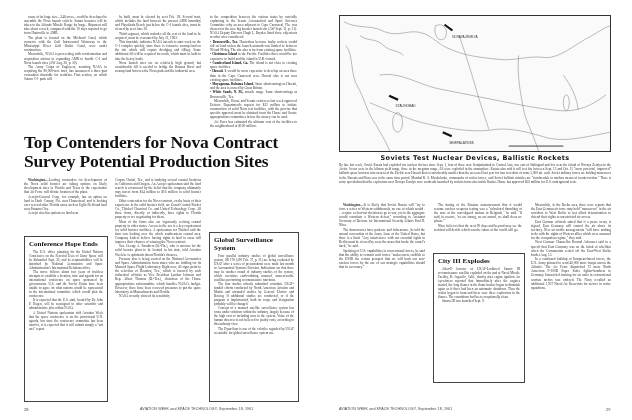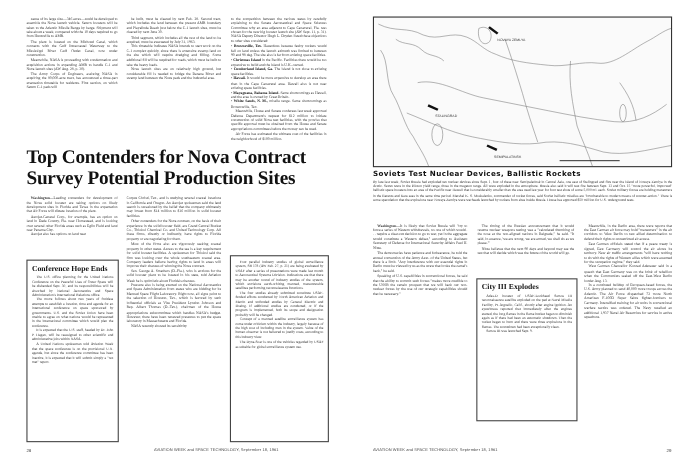--- a/index.html
+++ b/index.html
@@ -16,21 +16,21 @@
   .headline { position: absolute; left: 24px; top: 133px; width: 285px; font-family: "Liberation Serif", serif; font-weight: bold; font-size: 17.5px; line-height: 19px; color: #111; letter-spacing: -0.2px; }
   .box { position: absolute; border: 1px solid #444; padding: 3px 4px; background: #fff; }
   .box-title { font-weight: bold; font-size: 7px; line-height: 8px; text-align: left; color: #111; margin-bottom: 2px; }
   .box-body { font-size: 3.3px; line-height: 4px; text-align: justify; color: #333; }
   .box-body p { text-indent: 4px; margin-bottom: 0.2px; }
   .footer { position: absolute; top: 407px; font-family: "Liberation Sans", sans-serif; font-size: 3.6px; color: #444; letter-spacing: 0.1px; }
   .pagenum { position: absolute; top: 407px; font-family: "Liberation Sans", sans-serif; font-size: 4px; color: #444; }
   .map { position: absolute; left: 23px; top: 15px; width: 272px; height: 137px; border: 1px solid #333; background: #fafafa; overflow: hidden; }
   .map svg { width: 100%; height: 100%; }
   .map-label { font-family: "Liberation Sans", sans-serif; font-size: 3.2px; fill: #333; }
-  .map-caption { position: absolute; left: 23px; top: 154px; width: 272px; font-family: "DejaVu Sans", sans-serif; font-weight: bold; font-size: 6.5px; letter-spacing: 0.4px; color: #111; }
+  .map-caption { position: absolute; left: 23px; top: 154px; width: 272px; text-align: center; font-family: "DejaVu Sans", sans-serif; font-weight: bold; font-size: 6.5px; letter-spacing: 0.4px; color: #111; }
   .map-text { position: absolute; left: 23px; top: 163px; width: 272px; font-size: 3.3px; line-height: 4.2px; text-align: justify; color: #333; }
   .subhead { font-family: "Liberation Serif", serif; font-weight: bold; font-size: 9.5px; line-height: 10.5px; color: #111; margin-bottom: 3px; }
 </style>
 </head>
 <body>
 
 <div class="page page-left">
 
   <div class="col" style="left:24px; top:15px; width:83px; height:115px;">
     <p>cause of its large size—346 acres—could be developed to assemble the Nova launch vehicle. Saturn boosters will be taken to the Atlantic Missile Range by barge. Shipment will take about a week, compared with the 10 days required to go from Huntsville to AMR.</p>
@@ -82,20 +82,21 @@
   <div class="col" style="left:115px; top:178px; width:86px; height:222px;">
     <p style="text-indent:0">Corpus Christi, Tex., and is studying several coastal locations in California and Oregon. An Aerojet spokesman said the land search is occasioned by the belief that the company ultimately may invest from $14 million to $16 million in solid booster facilities.</p>
     <p>Other contenders for the Nova contract, on the basis of their experience in the solid booster field, are Grand Central Rocket Co., Thiokol Chemical Co. and United Technology Corp. All these firms, directly or indirectly, have rights to Florida property or are negotiating for them.</p>
     <p>Most of the firms also are vigorously seeking coastal property in other states. Access to the sea is a key requirement for solid booster facilities. A spokesman for Thiokol said the firm was looking over the whole southeastern coastal area. Company leaders believe having rights to land in areas will improve their chances of winning the Nova contract.</p>
     <p>Sen. George A. Smathers (D.-Fla.), who is anxious for the solid booster plant to be located in his state, told Aviation Week he is optimistic about Florida's chances.</p>
     <p>Pressure also is being exerted on the National Aeronautics and Space Administration from states who are bidding for its Manned Space Flight Laboratory. Right now, all signs point to the selection of Houston, Tex., which is favored by such influential officials as Vice President Lyndon Johnson and Rep. Albert Thomas (D.-Tex.), chairman of the House appropriations subcommittee which handles NASA's budget. However, there have been renewed pressures to put the space laboratory in Massachusetts and Florida.</p>
     <p>NASA recently showed its sensitivity</p>
   </div>
 
   <div class="box" style="left:209px; top:232px; width:90px; height:170px;">
+    <div class="box-title">Global Surveillance System</div>
     <div class="box-body">
       <p>Four parallel industry studies of global surveillance system, SR 178 (AW Feb. 27, p. 21) are being evaluated by USAF after a series of presentations were made last month to Aeronautical Systems Division. Indications are that there may be another round of industry studies of the system, which envisions earth-orbiting manned, maneuverable satellites performing reconnaissance functions.</p>
       <p>The four studies already submitted constitute USAF-funded efforts conducted by North American Aviation and Martin and unfunded studies by General Electric and Boeing. If additional studies are conducted, or if the program is implemented, both its scope and designation probably will be changed.</p>
       <p>Concept of a manned satellite surveillance system has come under criticism within the industry, largely because of the high cost of including men in the system. Value of the human observer is not believed to justify costs, according to this industry view.</p>
       <p>The Dyna-Soar is one of the vehicles regarded by USAF as suitable for global surveillance system use.</p>
     </div>
   </div>
 
   <div class="pagenum" style="left:24px;">28</div>
   <div class="footer" style="left:140px;">AVIATION WEEK and SPACE TECHNOLOGY, September 18, 1961</div>

